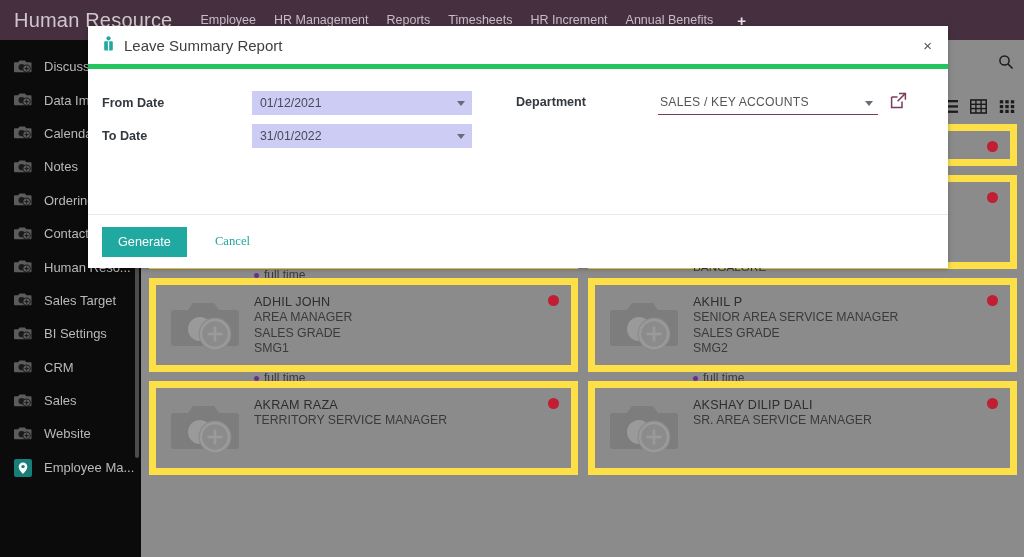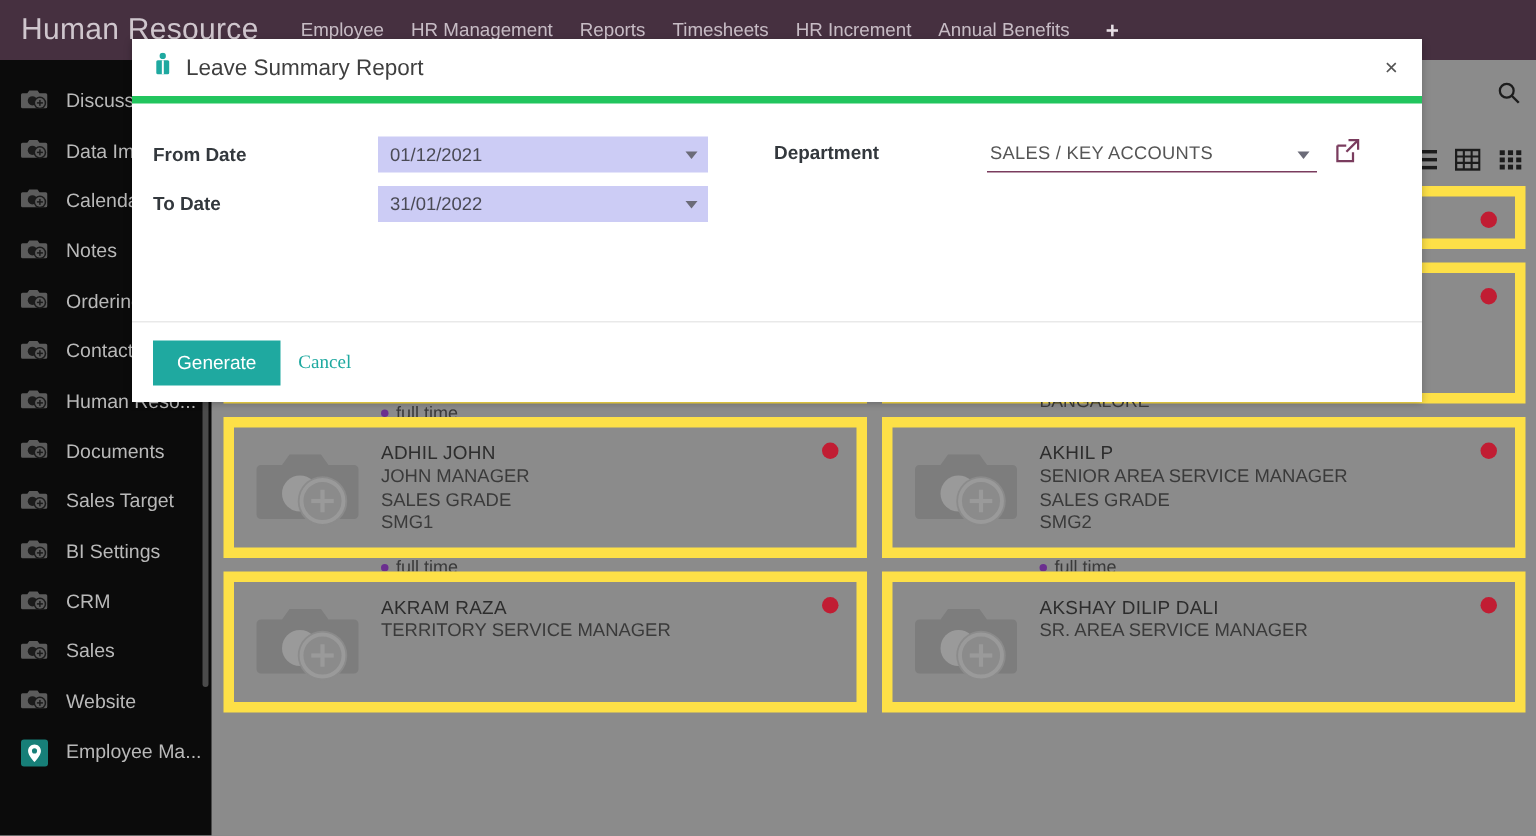--- a/index.html
+++ b/index.html
@@ -140,21 +140,21 @@
   .dept-caret {
     position: absolute; right: 5px; top: 10px;
     width: 0; height: 0;
     border-left: 4px solid transparent; border-right: 4px solid transparent;
     border-top: 5px solid #6b6b78;
   }
   .ext-link { position: absolute; left: 232px; top: 1px; cursor: pointer; }
 
   .modal-foot {
     height: 54px; border-top: 1px solid #e9e9e9;
-    display: flex; align-items: center; padding: 0 14px; gap: 12px;
+    display: flex; align-items: center; padding: 0 14px; gap: 28px;
   }
   .btn-generate {
     background: #1fa9a0; color: #fff; border: none;
     font-size: 12.7px; padding: 8px 16px; cursor: pointer;
     font-family: "Liberation Sans", sans-serif;
   }
   .btn-cancel {
     background: transparent; border: none; color: #1fa9a0;
     font-size: 12.7px; cursor: pointer;
     font-family: Liberation Serif, serif;
@@ -263,33 +263,20 @@
             <svg class="camera-ph" viewBox="0 0 20 16">
               <path d="M1 4.2 h4.2 l1.3 -1.8 h5.5 l1.3 1.8 h4.2 a1 1 0 0 1 1 1 v8 a1 1 0 0 1 -1 1 h-15.5 a1 1 0 0 1 -1 -1 v-8 a1 1 0 0 1 1 -1 z" fill="#5c5c5c"></path>
               <circle cx="8.6" cy="9.2" r="3.1" fill="#1b1b1b"></circle>
               <circle cx="13.6" cy="10.6" r="4.2" fill="#1b1b1b"></circle>
               <circle cx="13.6" cy="10.6" r="3.2" fill="#5c5c5c"></circle>
               <rect x="13.1" y="8.6" width="1" height="4" fill="#1b1b1b"></rect>
               <rect x="11.6" y="10.1" width="4" height="1" fill="#1b1b1b"></rect>
             </svg>
           </span>
           <span>Human Reso...</span>
-        </div>
-        <div class="side-item">
-          <span class="side-icon">
-            <svg class="camera-ph" viewBox="0 0 20 16">
-              <path d="M1 4.2 h4.2 l1.3 -1.8 h5.5 l1.3 1.8 h4.2 a1 1 0 0 1 1 1 v8 a1 1 0 0 1 -1 1 h-15.5 a1 1 0 0 1 -1 -1 v-8 a1 1 0 0 1 1 -1 z" fill="#5c5c5c"></path>
-              <circle cx="8.6" cy="9.2" r="3.1" fill="#1b1b1b"></circle>
-              <circle cx="13.6" cy="10.6" r="4.2" fill="#1b1b1b"></circle>
-              <circle cx="13.6" cy="10.6" r="3.2" fill="#5c5c5c"></circle>
-              <rect x="13.1" y="8.6" width="1" height="4" fill="#1b1b1b"></rect>
-              <rect x="11.6" y="10.1" width="4" height="1" fill="#1b1b1b"></rect>
-            </svg>
-          </span>
-          <span>Documents</span>
         </div>
         <div class="side-item">
           <span class="side-icon">
             <svg class="camera-ph" viewBox="0 0 20 16">
               <path d="M1 4.2 h4.2 l1.3 -1.8 h5.5 l1.3 1.8 h4.2 a1 1 0 0 1 1 1 v8 a1 1 0 0 1 -1 1 h-15.5 a1 1 0 0 1 -1 -1 v-8 a1 1 0 0 1 1 -1 z" fill="#5c5c5c"></path>
               <circle cx="8.6" cy="9.2" r="3.1" fill="#1b1b1b"></circle>
               <circle cx="13.6" cy="10.6" r="4.2" fill="#1b1b1b"></circle>
               <circle cx="13.6" cy="10.6" r="3.2" fill="#5c5c5c"></circle>
               <rect x="13.1" y="8.6" width="1" height="4" fill="#1b1b1b"></rect>
               <rect x="11.6" y="10.1" width="4" height="1" fill="#1b1b1b"></rect>
@@ -484,21 +471,21 @@
               <path d="M2 14 h17 l5 -7 h21 l5 7 h17 a3 3 0 0 1 3 3 v30 a3 3 0 0 1 -3 3 h-62 a3 3 0 0 1 -3 -3 v-30 a3 3 0 0 1 3 -3 z" fill="#7d7d7d"></path>
               <circle cx="31" cy="33" r="12" fill="#9a9a9a"></circle>
               <circle cx="46" cy="38" r="16.5" fill="#8b8b8b"></circle>
               <circle cx="46" cy="38" r="14" fill="none" stroke="#9a9a9a" stroke-width="2.6"></circle>
               <rect x="44.6" y="30.5" width="2.8" height="15" fill="#9a9a9a"></rect>
               <rect x="38.5" y="36.6" width="15" height="2.8" fill="#9a9a9a"></rect>
             </svg>
           </div>
           <div class="card-body">
             <div class="c-name">ADHIL JOHN</div>
-            <div class="c-line">JOHN MANAGER</div>
+            <div class="c-line">AREA MANAGER</div>
             <div class="c-line">SALES GRADE</div>
             <div class="c-line">SMG1</div>
             <div class="c-tag"><span class="c-dot"></span><span>full time</span></div>
           </div>
           <span class="status-dot" style="background: rgb(193, 29, 51);"></span>
         </div>
         <div class="card">
           <div class="card-photo">
             <svg width="74" height="58" viewBox="0 0 74 58">
               <path d="M2 14 h17 l5 -7 h21 l5 7 h17 a3 3 0 0 1 3 3 v30 a3 3 0 0 1 -3 3 h-62 a3 3 0 0 1 -3 -3 v-30 a3 3 0 0 1 3 -3 z" fill="#7d7d7d"></path>

